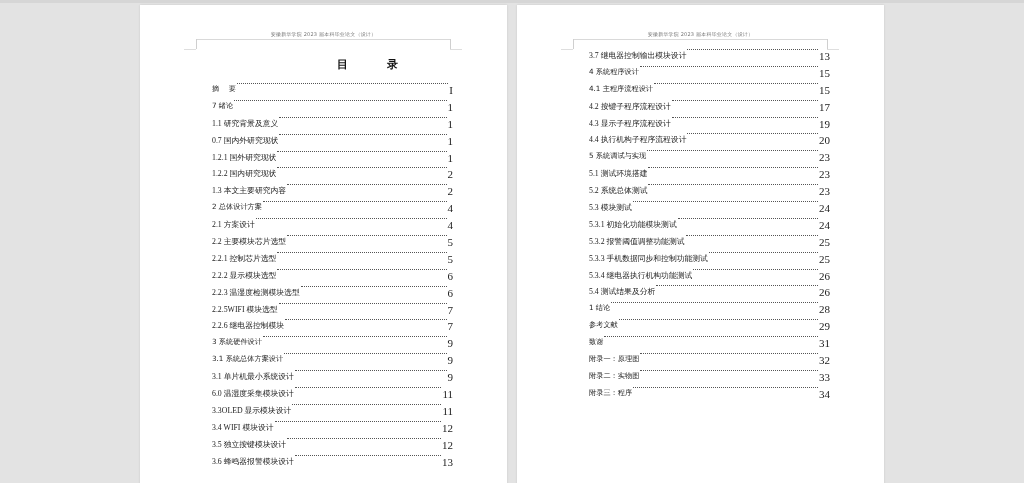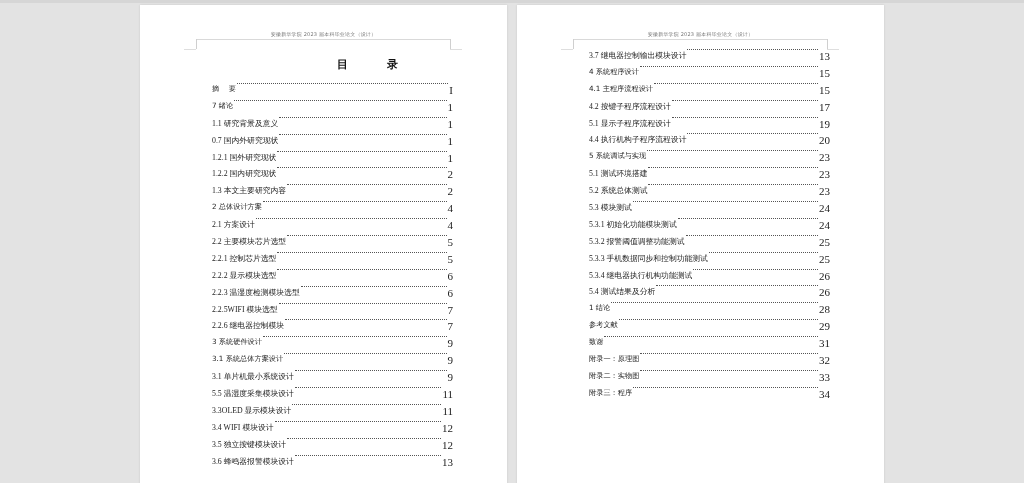--- a/index.html
+++ b/index.html
@@ -139,21 +139,21 @@
         <span class="lbl">3.1 系统总体方案设计</span>
         <span class="dots"></span>
         <span class="pg">9</span>
       </div>
       <div class="row">
         <span class="lbl">3.1 单片机最小系统设计</span>
         <span class="dots"></span>
         <span class="pg">9</span>
       </div>
       <div class="row">
-        <span class="lbl">5.5 温湿度采集模块设计</span>
+        <span class="lbl">6.0 温湿度采集模块设计</span>
         <span class="dots"></span>
         <span class="pg">11</span>
       </div>
       <div class="row">
         <span class="lbl">3.3OLED 显示模块设计</span>
         <span class="dots"></span>
         <span class="pg">11</span>
       </div>
       <div class="row">
         <span class="lbl">3.4 WIFI 模块设计</span>
@@ -196,21 +196,21 @@
         <span class="lbl">4.1 主程序流程设计</span>
         <span class="dots"></span>
         <span class="pg">15</span>
       </div>
       <div class="row">
         <span class="lbl">4.2  按键子程序流程设计</span>
         <span class="dots"></span>
         <span class="pg">17</span>
       </div>
       <div class="row">
-        <span class="lbl">5.1 显示子程序流程设计</span>
+        <span class="lbl">4.3 显示子程序流程设计</span>
         <span class="dots"></span>
         <span class="pg">19</span>
       </div>
       <div class="row">
         <span class="lbl">4.4 执行机构子程序流程设计</span>
         <span class="dots"></span>
         <span class="pg">20</span>
       </div>
       <div class="row bold">
         <span class="lbl">5 系统调试与实现</span>

